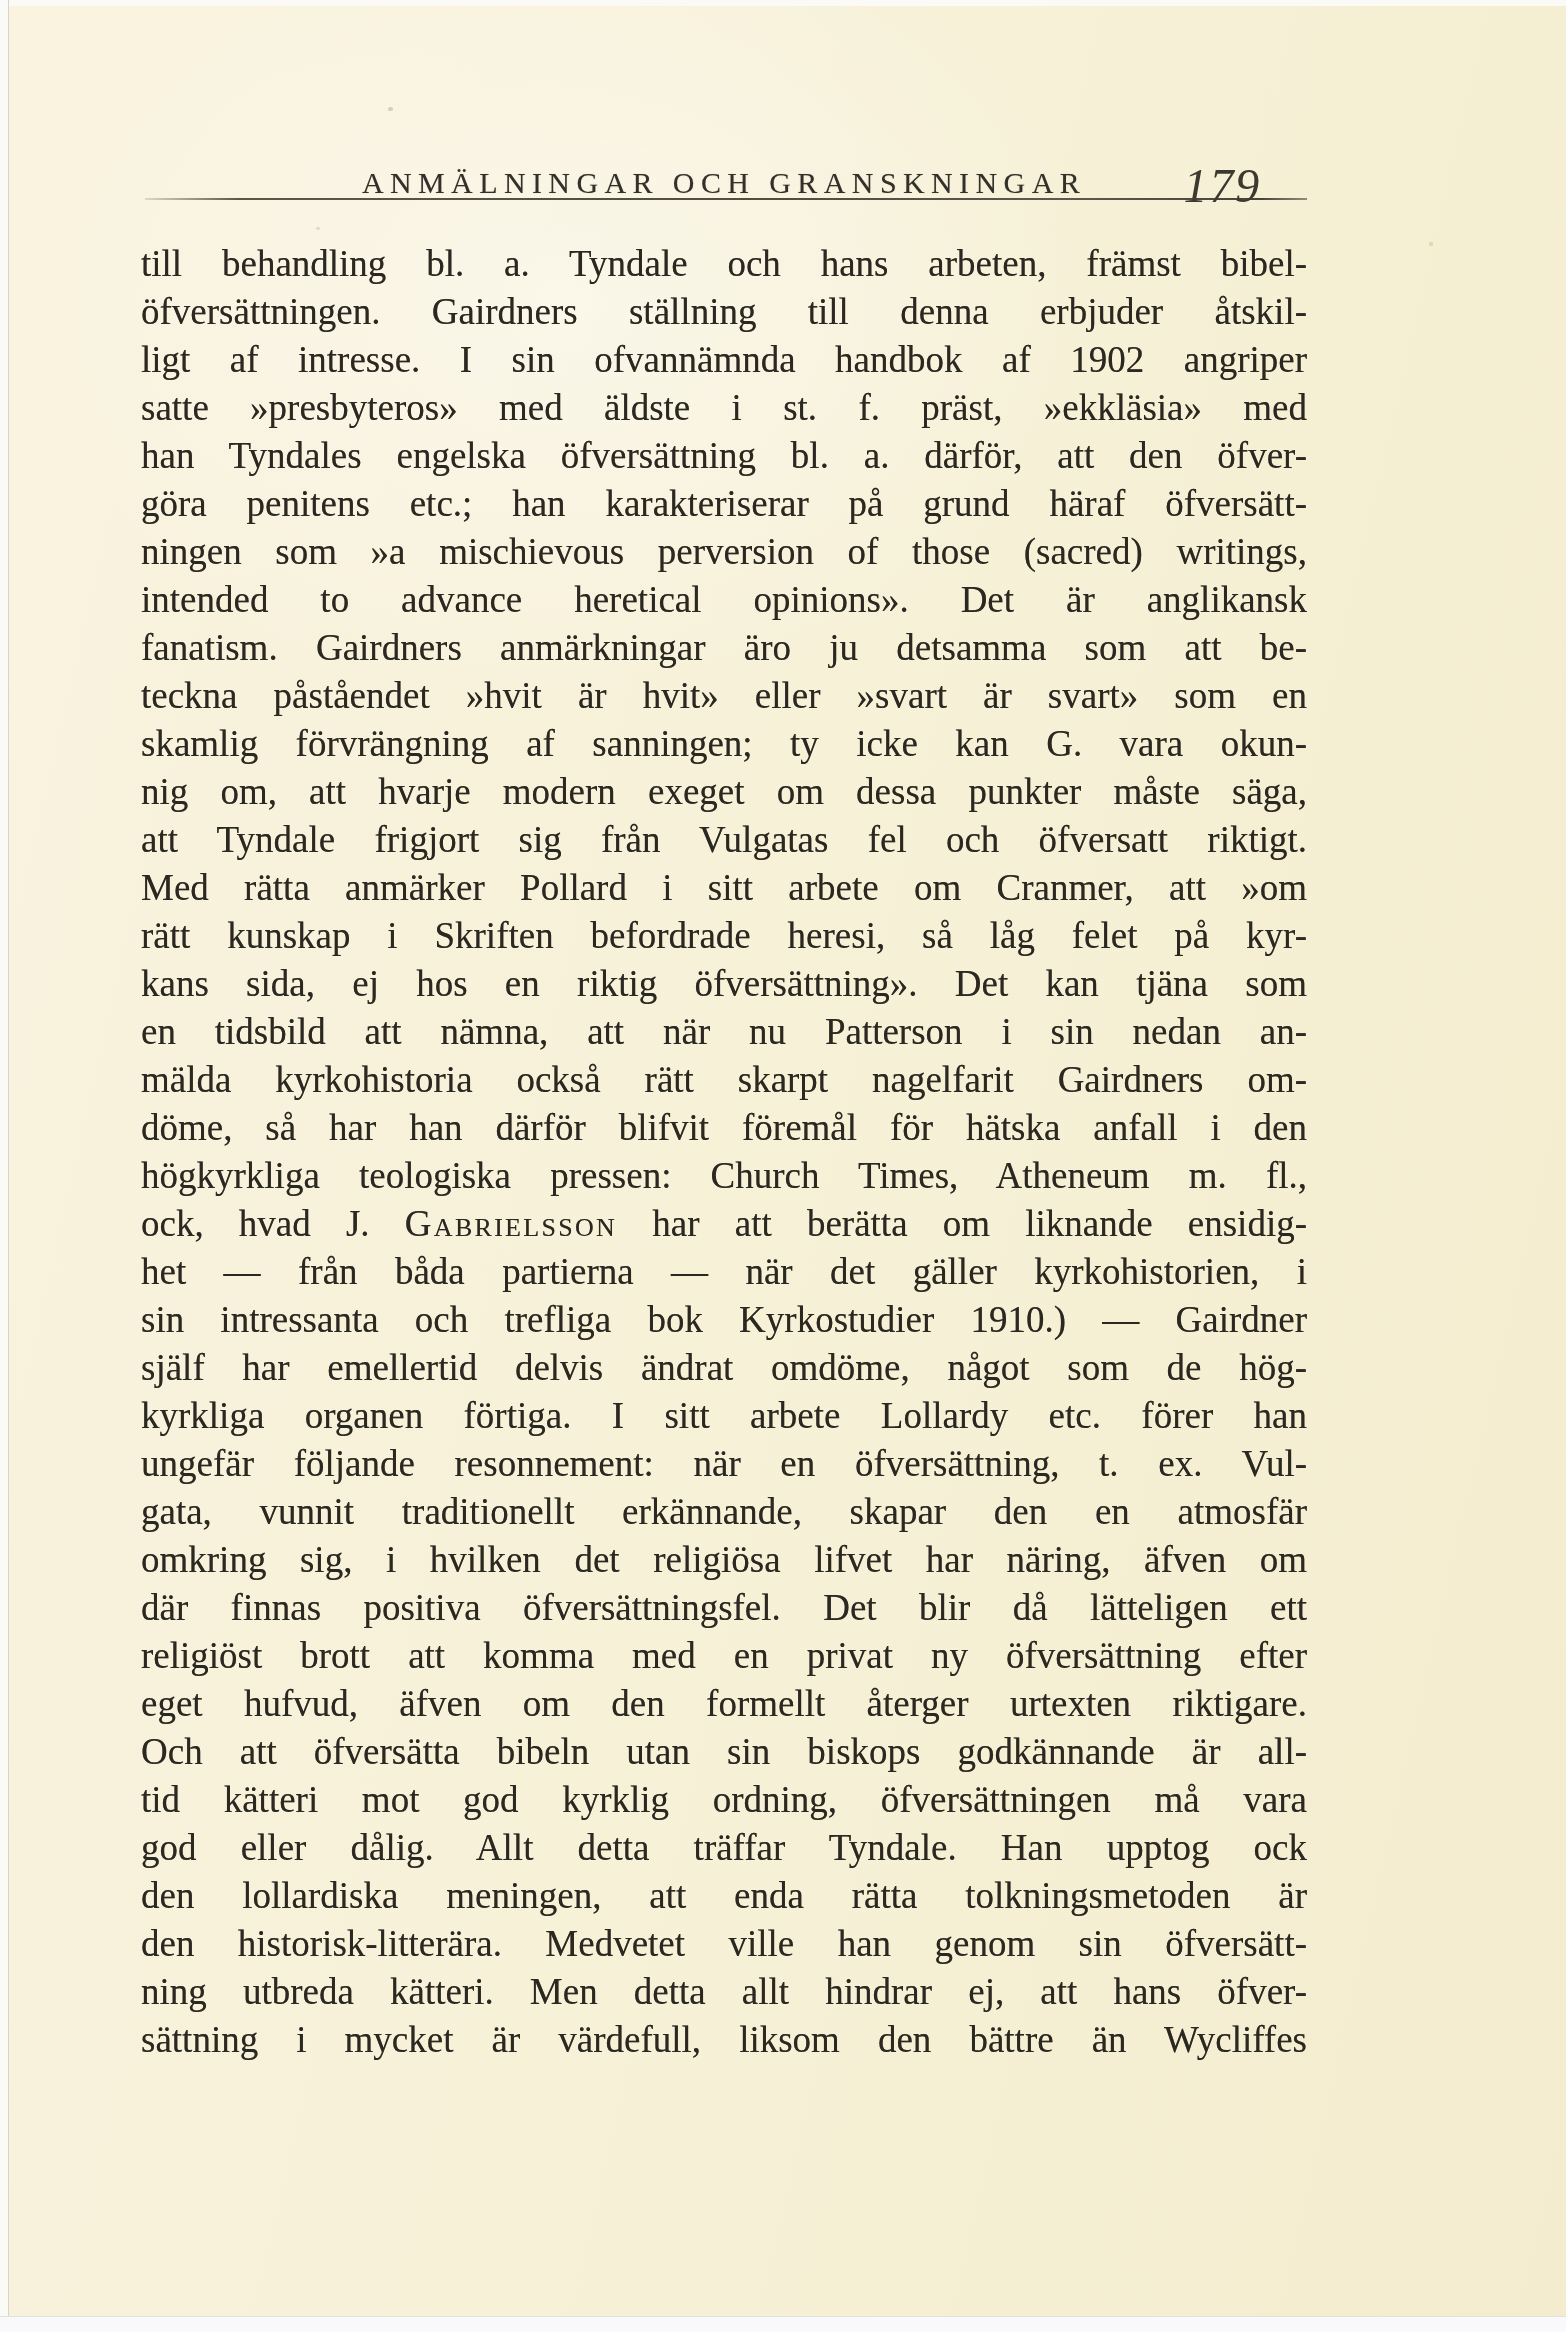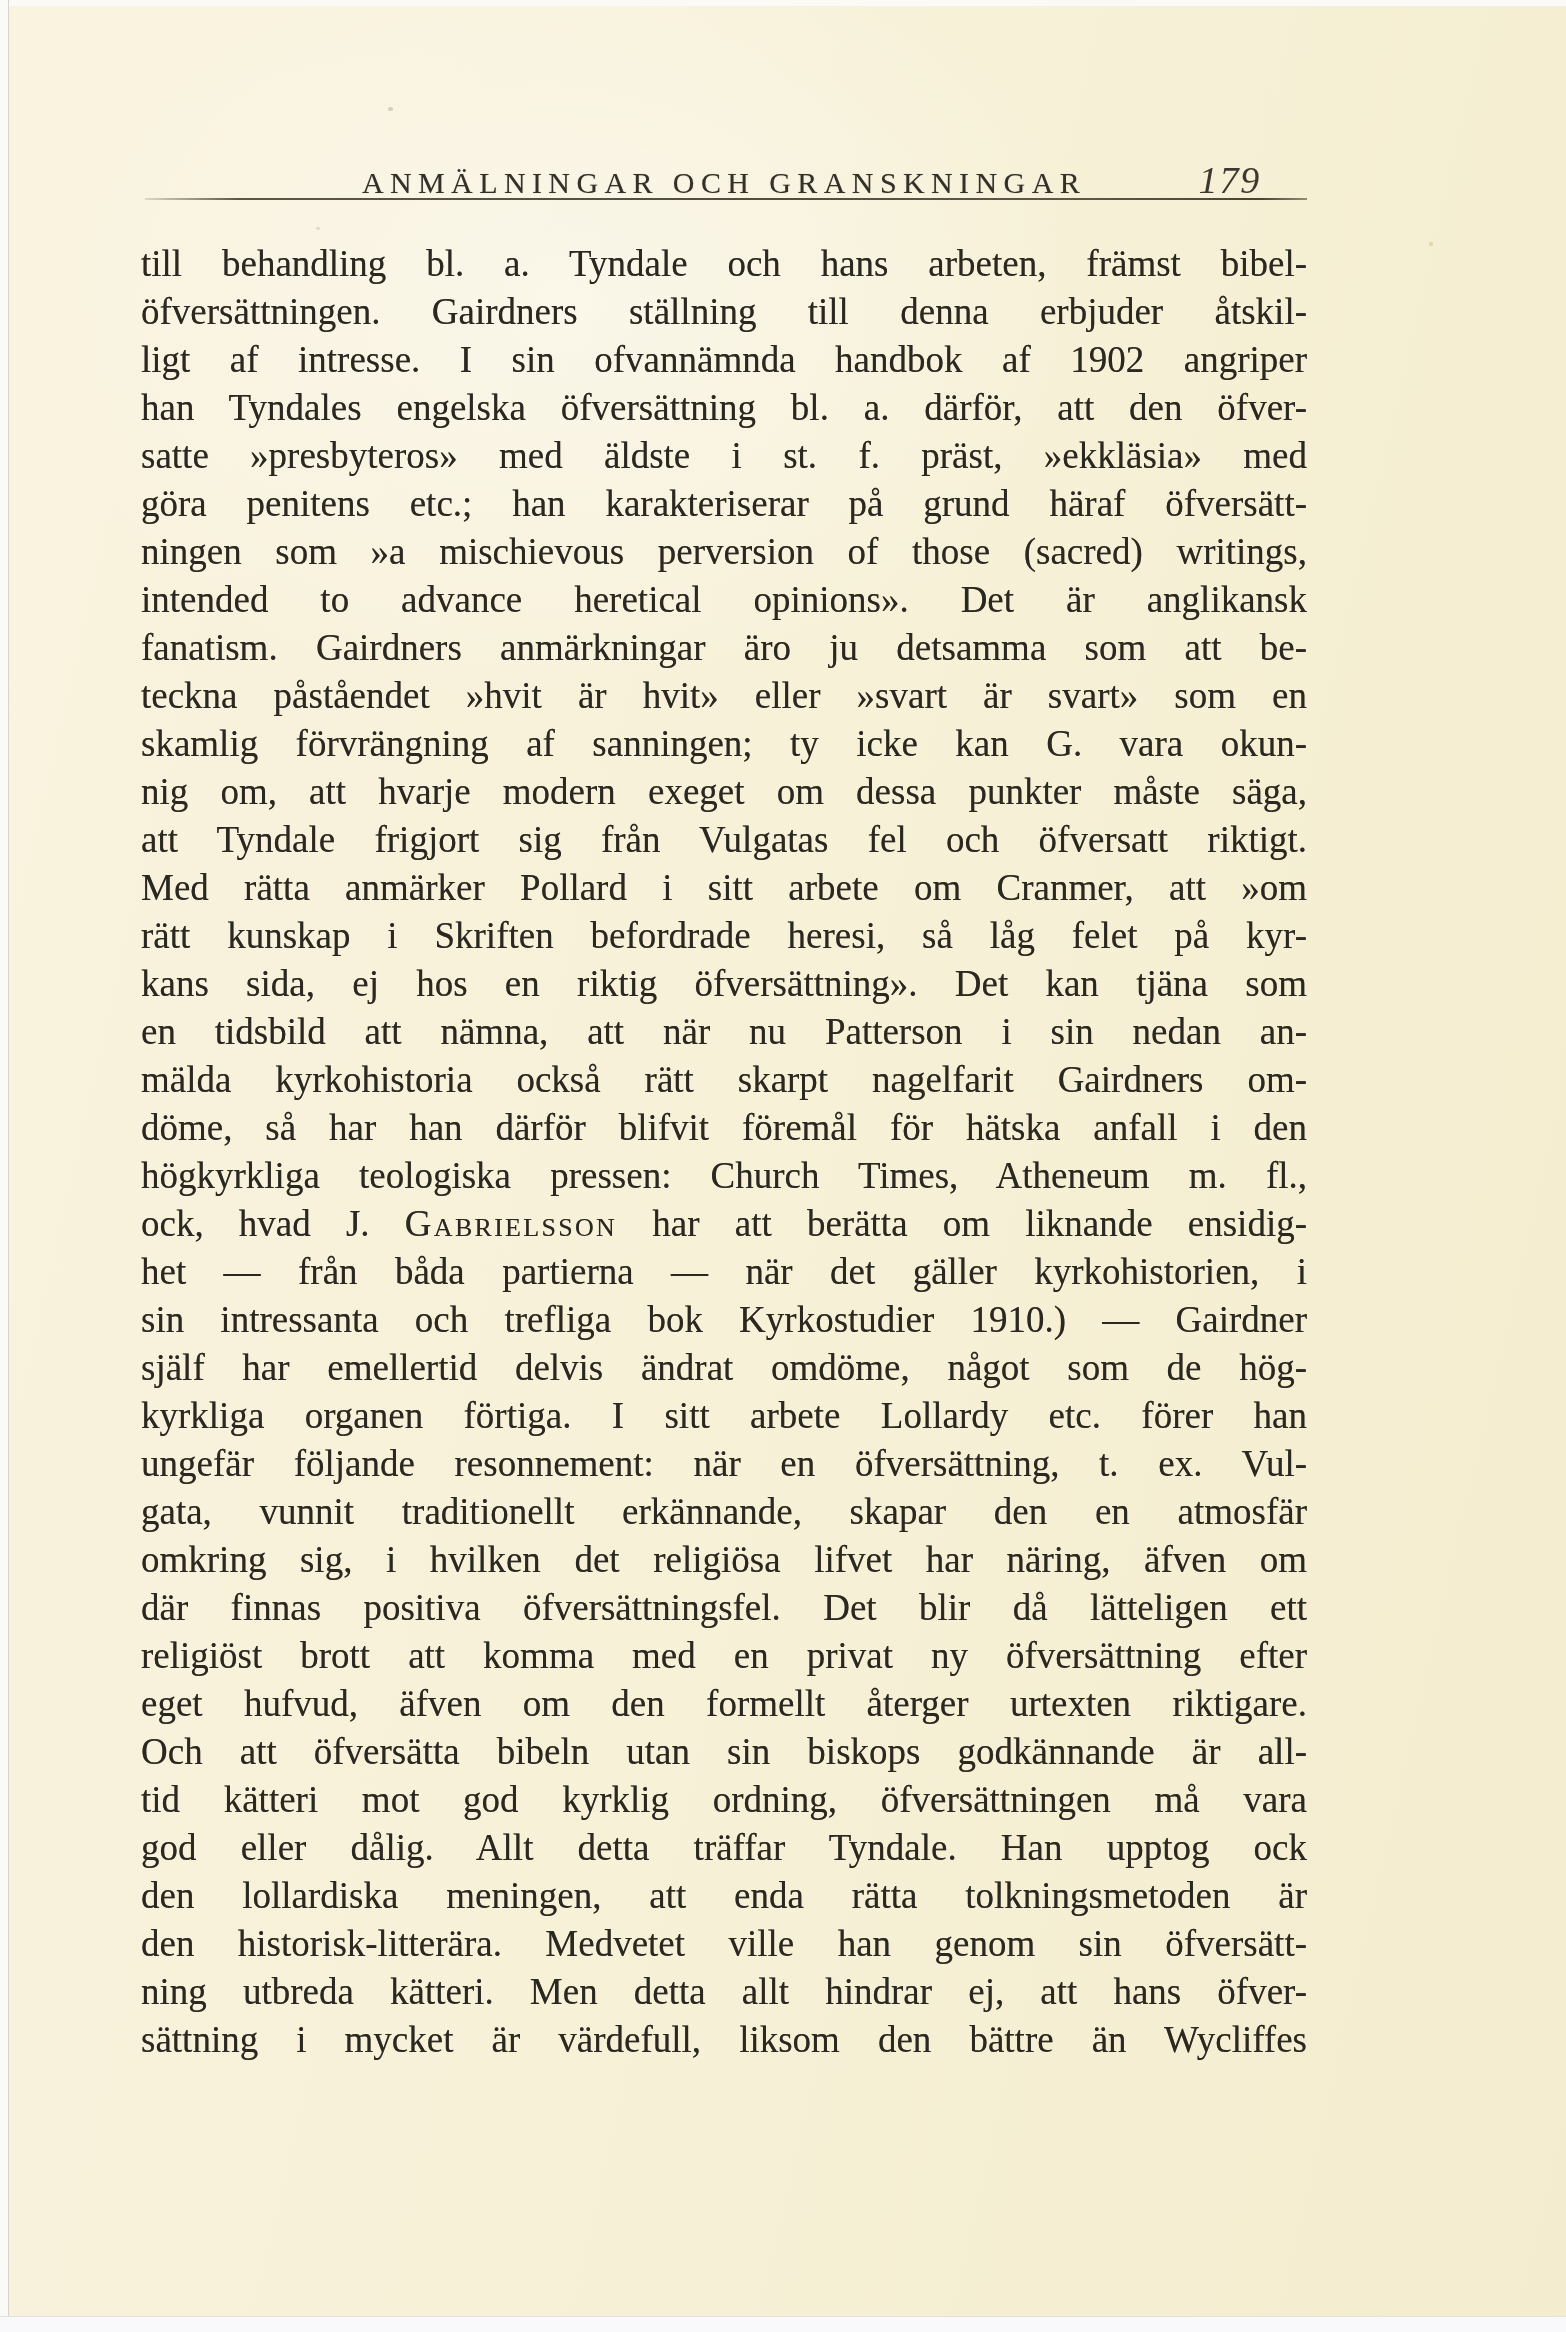--- a/index.html
+++ b/index.html
@@ -42,21 +42,21 @@
     text-align: center;
     font-size: 30px;
     letter-spacing: 6.4px;
     color: #33302a;
     white-space: nowrap;
     text-shadow: 0 0 0.9px rgba(50,46,38,0.35);
   }
   .page-number {
     position: absolute; right: 46px; top: 158px;
     font-style: italic;
-    font-size: 38px;
+    font-size: 48px;
     letter-spacing: 1.8px;
     color: #3d3930;
   }
   .header-rule {
     position: absolute; left: 3.7px; top: 198px; width: 1162px; height: 1.8px;
     background: linear-gradient(90deg,
       rgba(62,58,48,0.15) 0%,
       rgba(62,58,48,0.85) 8%,
       rgba(62,58,48,0.9) 55%,
       rgba(70,60,55,0.85) 80%,
@@ -99,22 +99,22 @@
   <header class="page-header">
     <div class="running-title">ANMÄLNINGAR OCH GRANSKNINGAR</div>
     <div class="page-number">179</div>
     <div class="header-rule"></div>
   </header>
 
   <main class="body-text">
       <div class="line"><span>till behandling bl. a. Tyndale och hans arbeten, främst bibel-</span></div>
       <div class="line"><span>öfversättningen. Gairdners ställning till denna erbjuder åtskil-</span></div>
       <div class="line"><span>ligt af intresse. I sin ofvannämnda handbok af 1902 angriper</span></div>
+      <div class="line"><span>satte »presbyteros» med äldste i st. f. präst, »ekkläsia» med</span></div>
       <div class="line"><span>han Tyndales engelska öfversättning bl. a. därför, att den öfver-</span></div>
-      <div class="line"><span>satte »presbyteros» med äldste i st. f. präst, »ekkläsia» med</span></div>
       <div class="line"><span>göra penitens etc.; han karakteriserar på grund häraf öfversätt-</span></div>
       <div class="line"><span>ningen som »a mischievous perversion of those (sacred) writings,</span></div>
       <div class="line"><span>intended to advance heretical opinions». Det är anglikansk</span></div>
       <div class="line"><span>fanatism. Gairdners anmärkningar äro ju detsamma som att be-</span></div>
       <div class="line"><span>teckna påståendet »hvit är hvit» eller »svart är svart» som en</span></div>
       <div class="line"><span>skamlig förvrängning af sanningen; ty icke kan G. vara okun-</span></div>
       <div class="line"><span>nig om, att hvarje modern exeget om dessa punkter måste säga,</span></div>
       <div class="line"><span>att Tyndale frigjort sig från Vulgatas fel och öfversatt riktigt.</span></div>
       <div class="line"><span>Med rätta anmärker Pollard i sitt arbete om Cranmer, att »om</span></div>
       <div class="line"><span>rätt kunskap i Skriften befordrade heresi, så låg felet på kyr-</span></div>

